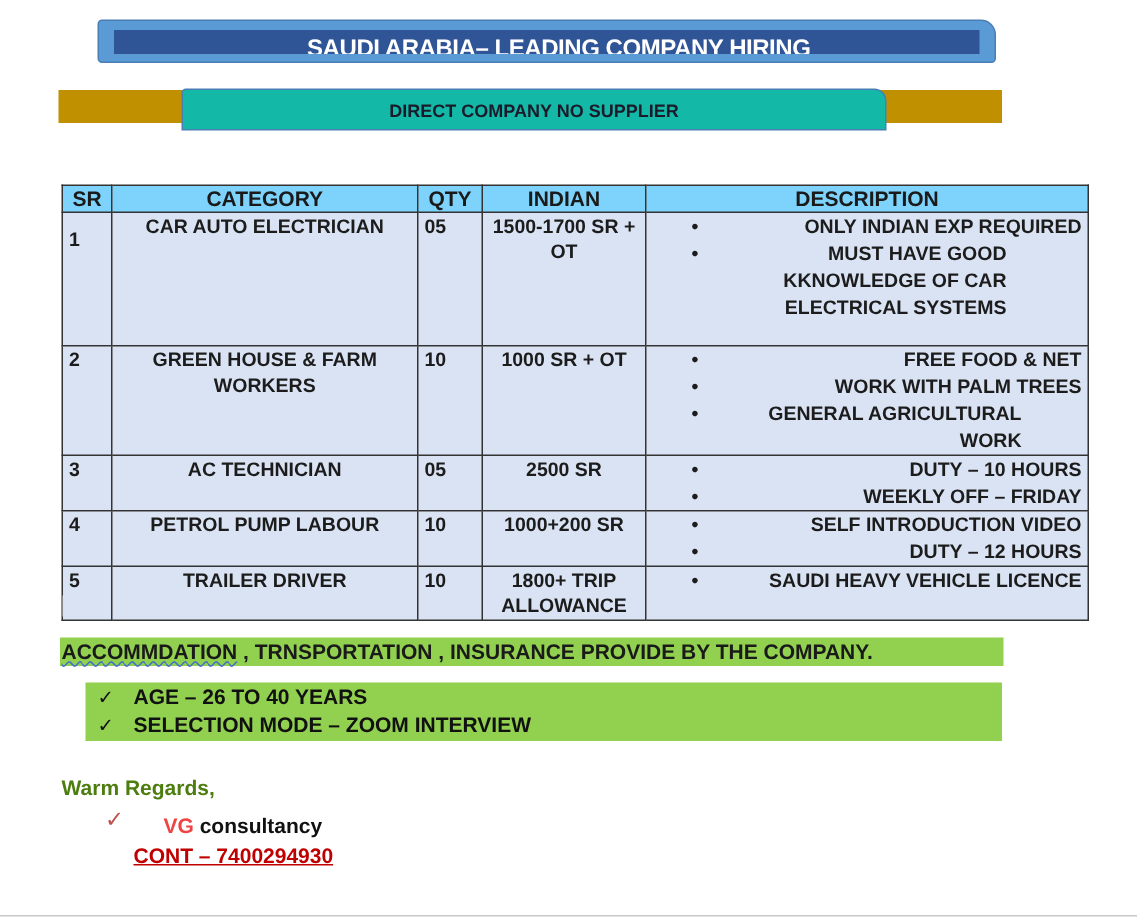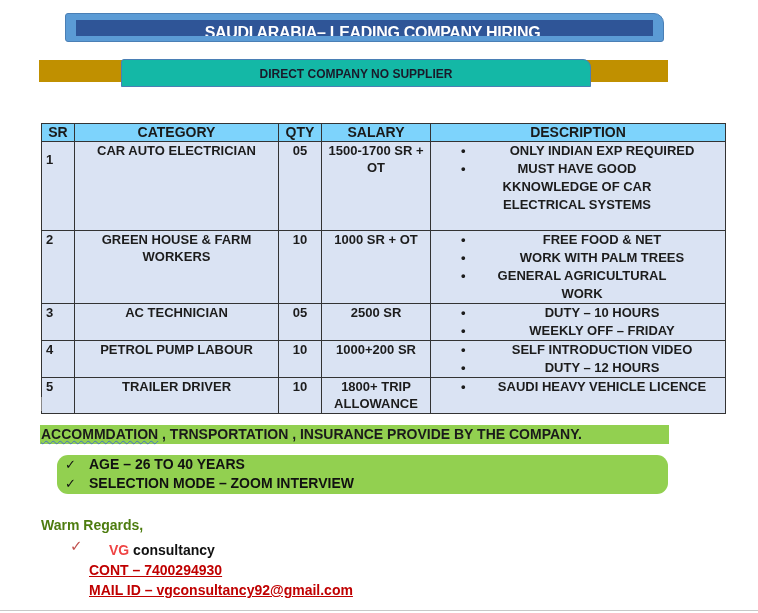--- a/index.html
+++ b/index.html
@@ -33,35 +33,35 @@
     position:absolute; left:41px; top:123px; width:685px; border-collapse:collapse;
     font-weight:bold; font-size:13px; color:#1c1c1c;
   }
   table.jobs th, table.jobs td { border:1px solid #333; vertical-align:top; padding:0 4px; }
   table.jobs th {
     background:#7dd3fc; font-size:14px; height:17px; line-height:17px; text-align:center; color:#1a1a1a;
   }
   table.jobs td { background:#dae3f3; line-height:17px; }
   td.sr { width:24px; text-align:left; padding-left:6px; }
   td.cat { width:195px; text-align:center; }
-  td.qty { width:34px; text-align:center; padding-left:8px; }
+  td.qty { width:34px; text-align:left; padding-left:8px; }
   td.sal { width:100px; text-align:center; }
-  td.desc { text-align:center; }
+  td.desc { text-align:right; }
   td.desc ul { margin:0; padding:0; list-style:none; }
   td.desc li { position:relative; padding-left:48px; line-height:18px; }
   td.desc li::before { content:"•"; position:absolute; left:26px; top:0; }
   
   .benefits {
     left:40px; top:425px; width:628px; height:19px; background:#92d050;
     font-weight:bold; font-size:14px; line-height:19px; color:#1a1a1a; white-space:nowrap; padding-left:1px;
   }
   .benefits .wavy { text-decoration:underline wavy #4472c4; text-decoration-thickness:1px; }
   .checks {
     left:57px; top:455px; width:611px; height:39px; background:#92d050;
-    font-weight:bold; font-size:14px; color:#111;border-radius:11px;
+    font-weight:bold; font-size:14px; color:#111;
   }
   .check-row { height:19px; line-height:19px; padding-left:8px; }
   .check-mark { display:inline-block; width:24px; font-size:13px; }
   .regards { left:41px; top:517px; font-weight:bold; font-size:14px; color:#4d7c0f; }
   .sig-icon { left:70px; top:537px; font-size:15px; color:#c0504d; font-style:italic; }
   .sig { left:89px; top:540px; font-weight:bold; font-size:14px; line-height:20px; }
   .red { color:#ef4444;margin-left:20px; }
   .link-red { color:#c00000; text-decoration:underline; }
   .divider { left:0; top:610px; width:758px; height:1px; background:#c8c8c8; }
   .cursor-line { left:41px; top:397px; width:1px; height:14px; background:#888; }
@@ -77,21 +77,21 @@
 
 <div class="abs gold-band"></div>
 <div class="abs sub-box">DIRECT COMPANY NO SUPPLIER</div>
 
 <table class="jobs">
   <thead>
     <tr>
       <th>SR</th>
       <th>CATEGORY</th>
       <th>QTY</th>
-      <th>SALARY</th>
+      <th>INDIAN</th>
       <th>DESCRIPTION</th>
     </tr>
   </thead>
   <tbody>
     <tr style="height:89px;">
       <td class="sr">
           <div style="padding-top:9px">1</div>
         </td>
       <td class="cat">CAR AUTO ELECTRICIAN</td>
       <td class="qty">05</td>
@@ -171,16 +171,15 @@
   <div class="check-row">
     <span class="check-mark">✓</span><span>SELECTION MODE – ZOOM INTERVIEW</span>
   </div>
 </div>
 
 <div class="abs regards">Warm Regards,</div>
 <div class="abs sig-icon">✓</div>
 <div class="abs sig">
   <div><span class="red">VG</span><span> consultancy</span></div>
   <div class="link-red">CONT – 7400294930</div>
-  <div class="link-red">MAIL ID – vgconsultancy92@gmail.com</div>
 </div>
 
 <div class="abs divider"></div>
 
 </body></html>

